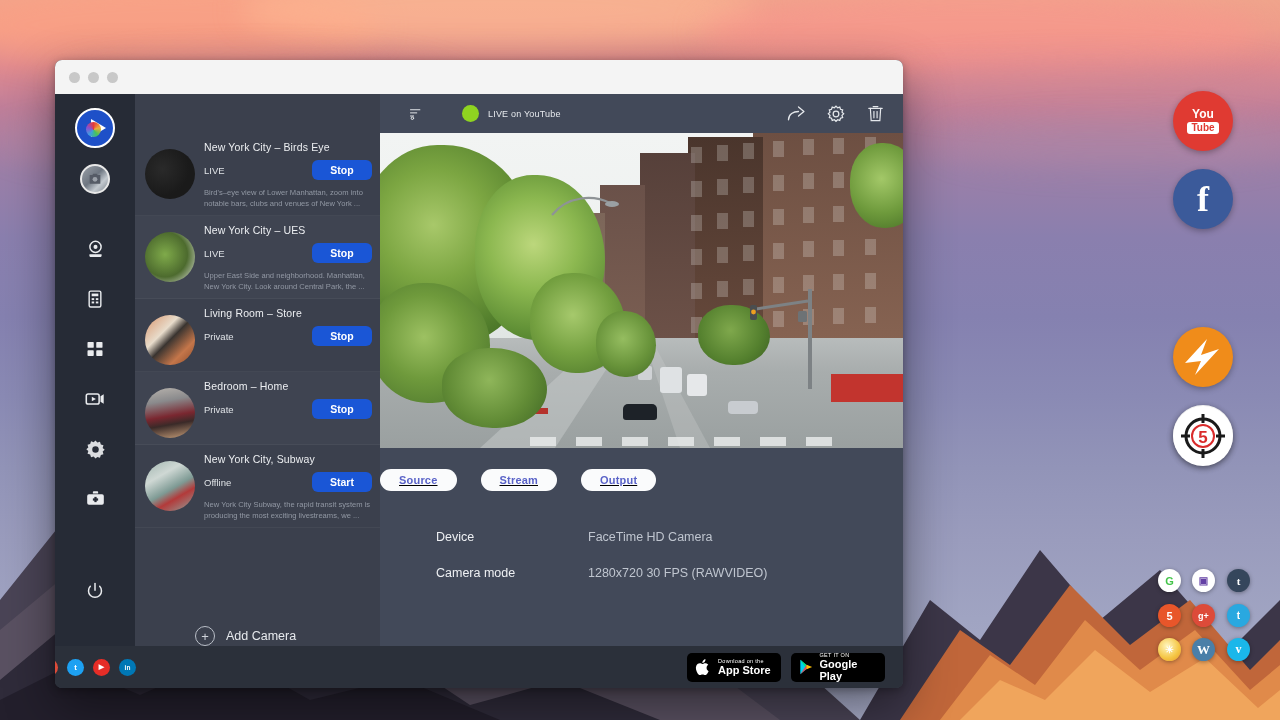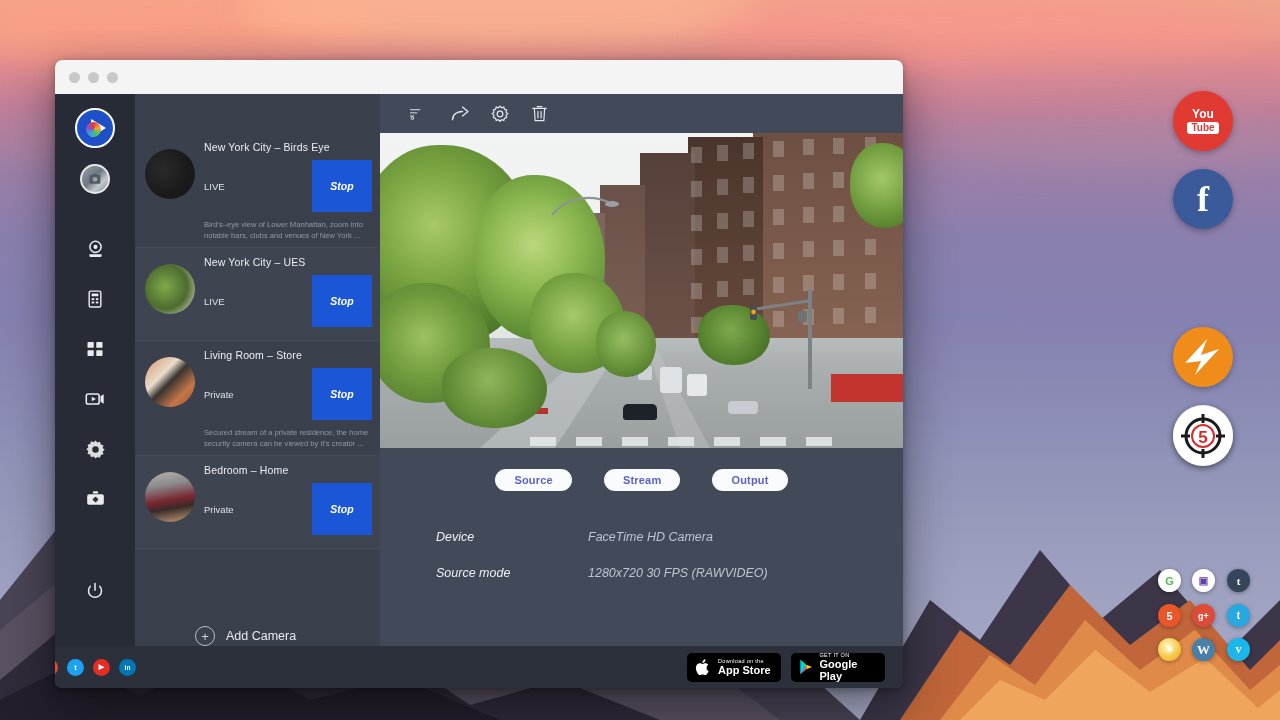--- a/index.html
+++ b/index.html
@@ -101,23 +101,22 @@
   }
   .cam-body { flex: 1; min-width: 0; }
   .cam-title {
     color: #eceef1; font-size: 10.5px; letter-spacing: .15px;
     margin-bottom: 7px; white-space: nowrap; overflow: hidden;
   }
   .cam-mid { display: flex; align-items: center; justify-content: space-between; margin-bottom: 7px; }
   .cam-state { color: #dfe2e6; font-size: 9.5px; text-align: right; }
   .btn-act {
     background: #1a56d6; color: #fff; font-size: 10.5px; font-weight: bold;
-    border: none; border-radius: 0; padding: 20px 16px; cursor: pointer;
+    border: none; border-radius: 6px; padding: 4px 16px; cursor: pointer;
     min-width: 60px;
-    font-style: italic;
   }
   .cam-desc {
     color: #9298a4; font-size: 7.6px; line-height: 1.45;
     max-height: 22px; overflow: hidden;
   }
   #addcam {
     display: flex; align-items: center; gap: 11px;
     padding: 18px 0 0 60px; cursor: pointer;
   }
   #addcam .plus {
@@ -146,28 +145,28 @@
     height: 315px; flex: 0 0 315px; position: relative; overflow: hidden;
     background: #b9c2c6;
   }
   #vsky { position: absolute; inset: 0;
     background: linear-gradient(180deg,#f2f4f3 0%,#eef1f0 40%,#e3e8e6 60%,#cfd6d4 100%); }
   .vbuild { position: absolute; }
   .vtree { position: absolute; border-radius: 46% 54% 50% 50%; }
   .vroad { position: absolute; }
 
   
-  #tabs { display: flex; justify-content: center; gap: 32px; padding: 21px 0 0 0; }
+  #tabs { display: flex; justify-content: flex-start; gap: 24px; padding: 21px 0 0 0; text-decoration: underline; }
   .tab {
     background: #fafbfc; color: #5a63c8; font-size: 11px; font-weight: bold;
     padding: 5px 19px; border-radius: 11px; cursor: pointer; letter-spacing: .2px;
   }
 
   
-  #info { padding: 28px 4px 0 56px; font-style: italic; }
+  #info { padding: 28px 4px 0 56px; }
   .irow { display: flex; align-items: center; height: 36px; }
   .ikey { width: 152px; color: #eef0f3; font-size: 12.5px; }
   .ival { color: #bfc5cf; font-size: 12.5px; }
 
   
   #statusbar {
     height: 42px; flex: 0 0 42px; background: #2b303a;
     display: flex; align-items: center; padding: 0 18px;
   }
   #sb-left { display: flex; align-items: center; gap: 9px; width: 300px; }
@@ -320,65 +319,80 @@
           </div>
 
           <div class="cam alt">
             <div class="thumb" style="background:radial-gradient(circle at 40% 45%, #7faa4a 0%, #4d6b2e 55%, #d8dcd4 95%), linear-gradient(160deg,#8fae55,#c9cfc4);"></div>
             <div class="cam-body">
               <div class="cam-title">New York City – UES</div>
               <div class="cam-mid">
                 <span class="cam-state">LIVE</span>
                 <button class="btn-act">Stop</button>
               </div>
+              <div class="cam-desc">Upper East Side and neighborhood. Manhattan, New York City. Look around Central Park, the ...</div>
             </div>
           </div>
 
           <div class="cam">
             <div class="thumb" style="background:linear-gradient(135deg,#d8936a 0%,#e8dccb 35%,#3a3430 50%,#c4764a 75%,#8a4a2a 100%);"></div>
             <div class="cam-body">
               <div class="cam-title">Living Room – Store</div>
               <div class="cam-mid">
                 <span class="cam-state">Private</span>
                 <button class="btn-act">Stop</button>
               </div>
-              <div class="cam-desc">Secured stream of a private residence, the home security camera can be viewed by it's creator ...</div>
             </div>
           </div>
 
           <div class="cam alt">
             <div class="thumb" style="background:linear-gradient(170deg,#b9b4ae 0%,#8a8a8c 28%,#7a2730 55%,#3a2a28 70%,#c9a07a 100%);"></div>
             <div class="cam-body">
               <div class="cam-title">Bedroom – Home</div>
               <div class="cam-mid">
                 <span class="cam-state">Private</span>
                 <button class="btn-act">Stop</button>
               </div>
             </div>
           </div>
 
+          <div class="cam">
+            <div class="thumb" style="background:linear-gradient(150deg,#9fb4ae 0%,#cfd8d4 30%,#7e9a94 55%,#b33a3a 70%,#8fa6a0 100%);"></div>
+            <div class="cam-body">
+              <div class="cam-title">New York City, Subway</div>
+              <div class="cam-mid">
+                <span class="cam-state">Offline</span>
+                <button class="btn-act">Start</button>
+              </div>
+              <div class="cam-desc">New York City Subway, the rapid transit system is producing the most exciting livestreams, we ...</div>
+            </div>
+          </div>
 
         </div>
 
         <div id="addcam">
           <span class="plus">+</span>
           <span class="lbl">Add Camera</span>
         </div>
       </div>
 
       <div id="main">
 
         <div id="toolbar">
           <div id="tb-sort">
             <svg width="15" height="15" viewBox="0 0 24 24" fill="none" stroke="currentColor" stroke-width="1.6" stroke-linecap="round">
               <path d="M4 6h15"></path>
                 <path d="M4 11h10"></path>
                 <path d="M4 16h5"></path>
                 <circle cx="7" cy="19.6" r="2"></circle>
             </svg>
+          </div>
+          <div id="tb-live">
+            <span class="greendot"></span>
+            <span class="lbl">LIVE on YouTube</span>
           </div>
           <div id="tb-actions">
             <span class="ti">
               <svg width="20" height="20" viewBox="0 0 24 24" fill="none" stroke="currentColor" stroke-width="1.6" stroke-linecap="round" stroke-linejoin="round">
                 <path d="M3 19c0-7 6-10 12-10"></path>
                   <polyline points="15,3.5 21.5,9 15,14.5"></polyline>
               </svg>
             </span>
             <span class="ti">
               <svg width="20" height="20" viewBox="0 0 24 24" fill="none" stroke="currentColor" stroke-width="1.5">
@@ -509,21 +523,21 @@
           <div class="tab">Stream</div>
           <div class="tab">Output</div>
         </div>
 
         <div id="info">
           <div class="irow">
             <span class="ikey">Device</span>
             <span class="ival">FaceTime HD Camera</span>
           </div>
           <div class="irow">
-            <span class="ikey">Source mode</span>
+            <span class="ikey">Camera mode</span>
             <span class="ival">1280x720 30 FPS (RAWVIDEO)</span>
           </div>
         </div>
       </div>
     </div>
 
     <div id="statusbar">
 
       <div id="sb-social">
         <span class="soc" style="background:#3b5998">f</span>

